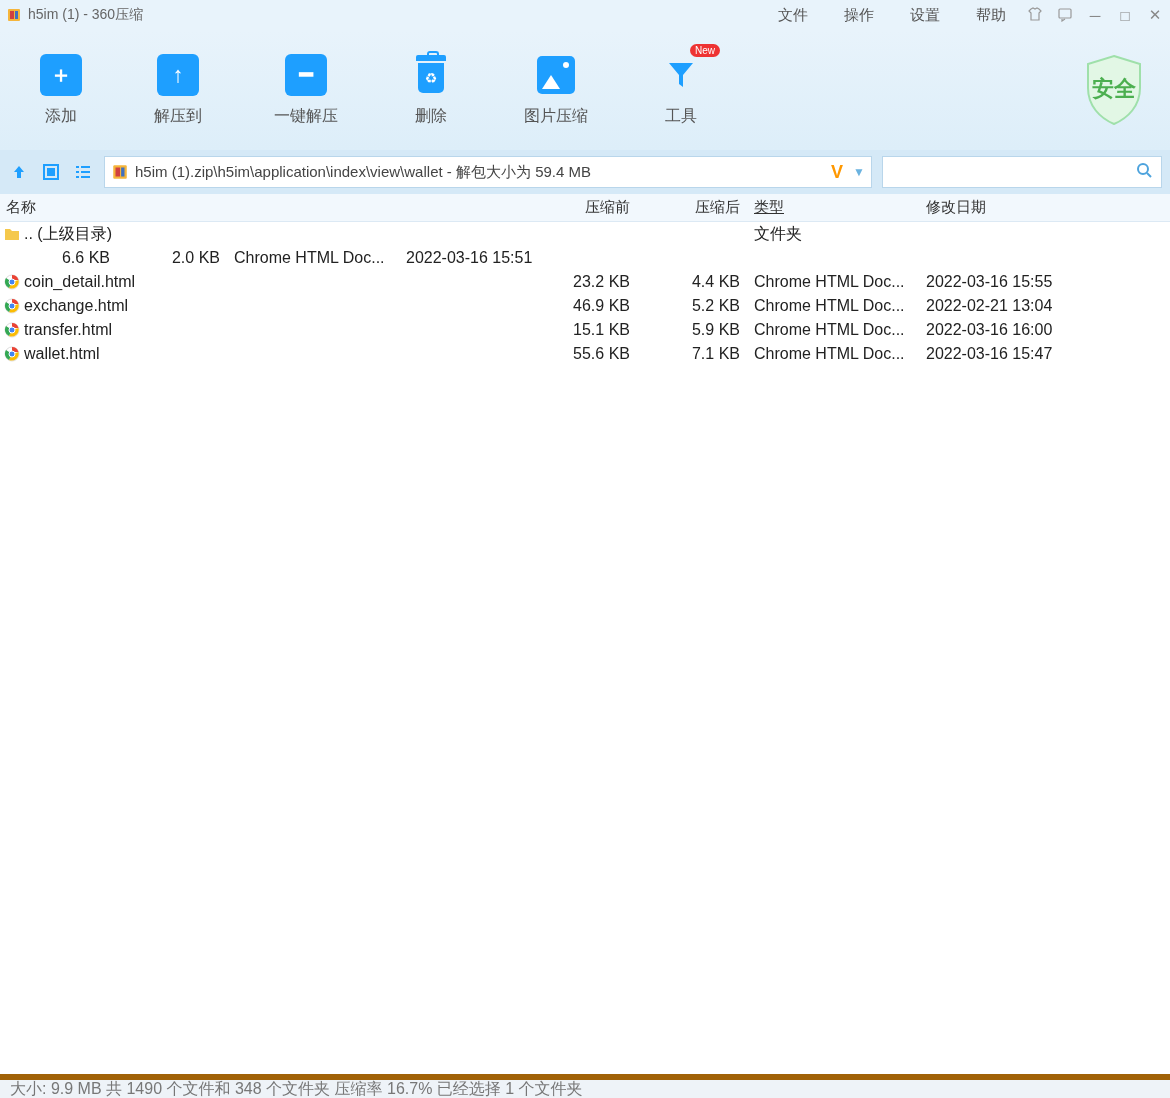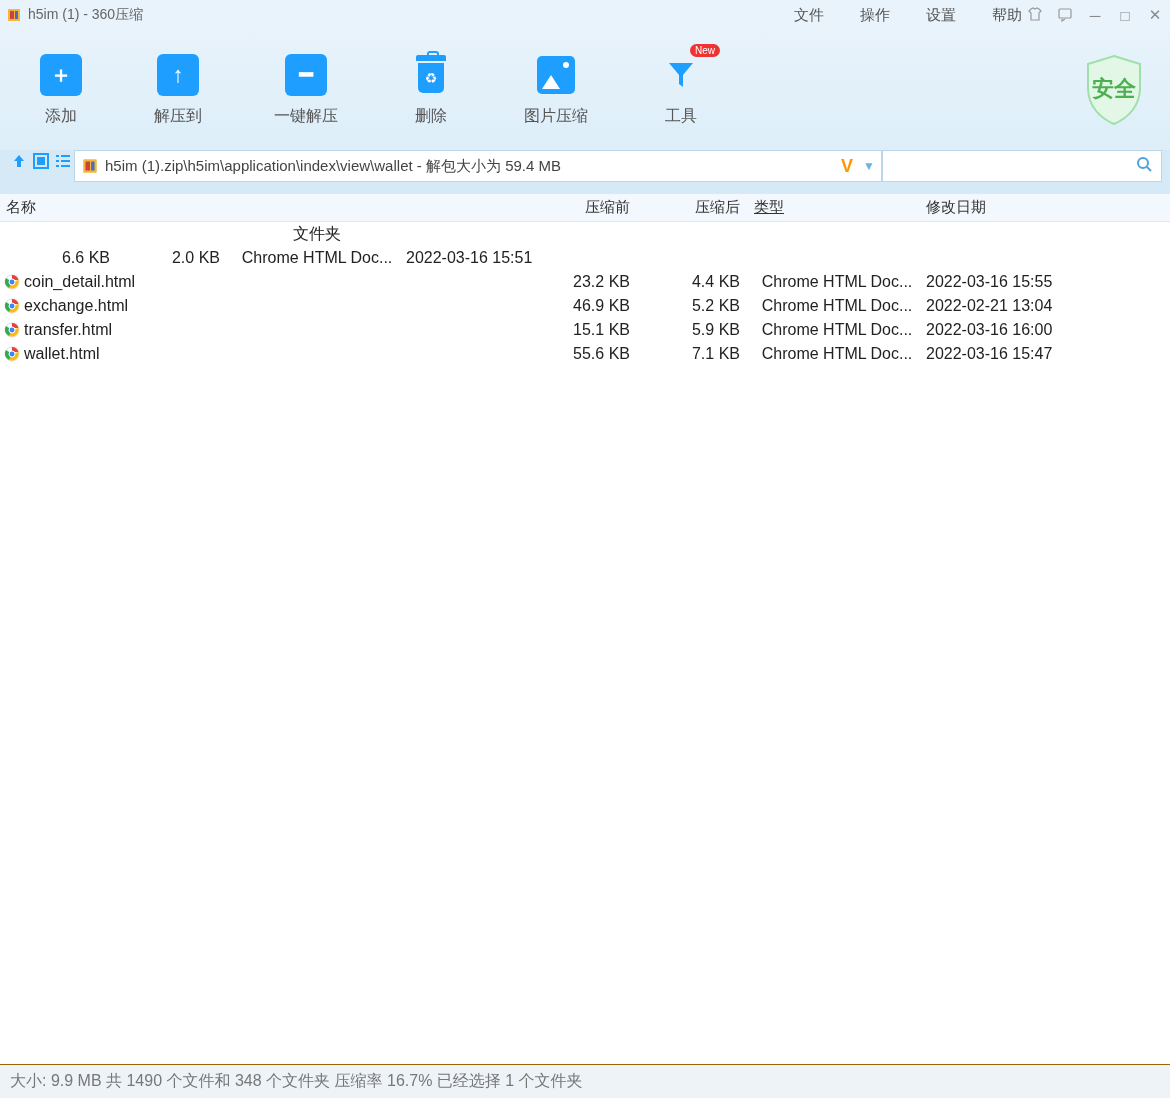--- a/index.html
+++ b/index.html
@@ -2,21 +2,21 @@
 <html><head>
 <meta charset="utf-8">
 <style>
 * { margin:0; padding:0; box-sizing:border-box; font-family:"Microsoft YaHei",Arial,sans-serif; }
 body { width:1170px; height:1098px; background:#fff; overflow:hidden; display:flex; flex-direction:column; }
 
 
 .titlebar { height:30px; background:linear-gradient(#e8f3fb,#e8f3fb); display:flex; align-items:center; padding:0 6px; font-size:14px; color:#666; }
 .titlebar .app-icon { width:16px; height:16px; margin-right:6px; display:inline-flex; }
 .titlebar .title-spacer { flex:1; }
-.menu-items { display:flex; gap:36px; margin-right:4px;text-align:right; }
+.menu-items { display:flex; gap:36px; margin-right:20px;text-align:right; }
 .menu-items span { color:#555; font-size:15px; cursor:pointer; }
 .win-btns { display:flex; gap:12px; align-items:center; }
 .win-btns span { color:#888; font-size:15px; cursor:pointer; width:18px; text-align:center; }
 .tshirt, .feedback { color:#888; }
 
 
 .toolbar { height:120px; background:linear-gradient(#e8f3fb,#ddeef9); display:flex; align-items:center; padding:0 40px 0 40px; gap:72px; position:relative; }
 .tool-item { display:flex; flex-direction:column; align-items:center; gap:10px; cursor:pointer; }
 .tool-item .icon { width:42px; height:42px; display:flex; align-items:center; justify-content:center; position:relative; }
 .tool-item .label { font-size:16px; color:#555; }
@@ -28,21 +28,21 @@
 .img-icon { width:38px; height:38px; background:#1e9fff; border-radius:5px; position:relative; }
 .img-icon:before { content:""; position:absolute; top:6px; right:6px; width:6px; height:6px; background:#fff; border-radius:50%; }
 .img-icon:after { content:""; position:absolute; bottom:5px; left:5px; width:0; height:0; border-left:9px solid transparent; border-right:9px solid transparent; border-bottom:14px solid #fff; }
 .filt-icon { width:36px; height:36px; }
 .filt-icon svg { width:100%; height:100%; }
 .new-badge { position:absolute; top:-10px; right:-18px; background:#e33; color:#fff; font-size:10px; padding:1px 5px; border-radius:8px; }
 .safe-badge { position:absolute; right:22px; top:22px; width:68px; height:76px; }
 .safe-badge svg { width:100%; height:100%; }
 
 
-.pathbar { height:44px; background:#d5e9f7; display:flex; padding:0 8px; }
+.pathbar { height:44px; background:#d5e9f7; display:flex; align-items:center; padding:0 8px; gap:10px; }
 .pathbar .nav-btn { width:22px; height:22px; display:flex; align-items:center; justify-content:center; cursor:pointer; }
 .pathbar .nav-btn svg { width:18px; height:18px; }
 .path-input { flex:1; height:32px; background:#fff; border:1px solid #b9d6eb; display:flex; align-items:center; padding:0 6px; font-size:15px; color:#444; }
 .path-input .archive-icon { width:18px; height:18px; margin-right:6px; }
 .path-input .txt { flex:1; white-space:nowrap; overflow:hidden; }
 .path-input .v-icon { color:#ff9800; font-weight:bold; font-size:18px; margin:0 10px; }
 .path-input .drop { color:#6bb3e0; font-size:12px; }
 .search-box { width:280px; height:32px; background:#fff; border:1px solid #b9d6eb; display:flex; align-items:center; padding:0 8px; }
 .search-box input { flex:1; border:none; outline:none; font-size:14px; }
 .search-box .mag { color:#4da3dd; }
@@ -54,26 +54,26 @@
 .col-after { width:110px; text-align:right; padding-right:10px; }
 .col-type { width:170px; padding-left:4px;text-decoration:underline; }
 .col-date { flex:1; padding-left:6px; }
 
 
 .list { flex:1; overflow:auto; background:#fff; }
 .row { height:24px; display:flex; align-items:center; font-size:16px; color:#222; }
 .row .c-name { width:520px; padding-left:4px; display:flex; align-items:center; gap:4px; }
 .row .c-before { width:120px; text-align:right; padding-right:10px; }
 .row .c-after { width:110px; text-align:right; padding-right:10px; }
-.row .c-type { width:170px; padding-left:4px; white-space:nowrap; overflow:hidden;text-align:center; }
+.row .c-type { width:170px; padding-left:4px; white-space:nowrap; overflow:hidden; }
 .row .c-date { flex:1; padding-left:6px; }
 .file-ico { width:16px; height:16px; display:inline-flex; align-items:center; justify-content:center; }
 
 
-.statusbar { height:34px; background:#eef3f8; display:flex; align-items:center; padding:0 10px; font-size:16px; color:#777; border-top:1px solid #a16207; }
+.statusbar { height:24px; background:#eef3f8; display:flex; align-items:center; padding:0 10px; font-size:16px; color:#777; border-top:6px solid #a16207; }
 
 .archive-svg rect.b { fill:#f5b53b; } .archive-svg rect.r { fill:#d04040; } .archive-svg rect.bl { fill:#4070c0; }
 </style>
 </head>
 <body>
 
 <div class="titlebar">
   <span class="app-icon">
     <svg class="archive-svg" viewBox="0 0 16 16">
         <rect class="b" x="2" y="2" width="12" height="12" rx="1"></rect>
@@ -198,20 +198,28 @@
 <div class="list-header">
   <div class="col-name">名称</div>
   <div class="col-before">压缩前</div>
   <div class="col-after">压缩后</div>
   <div class="col-type">类型</div>
   <div class="col-date">修改日期</div>
 </div>
 
 <div class="list" id="file-list">
     <div class="row">
+      <div class="c-name">
+        <span class="file-ico">
+          <svg viewBox="0 0 16 16">
+            <path d="M1 3 L6 3 L8 5 L15 5 L15 14 L1 14 Z" fill="#f5c84b"></path>
+          </svg>
+        </span>
+        <span>.. (上级目录)</span>
+      </div>
       <div class="c-before"></div>
       <div class="c-after"></div>
       <div class="c-type">文件夹</div>
       <div class="c-date"></div>
     </div>
     <div class="row">
       <div class="c-before">6.6 KB</div>
       <div class="c-after">2.0 KB</div>
       <div class="c-type">Chrome HTML Doc...</div>
       <div class="c-date">2022-03-16 15:51</div>

